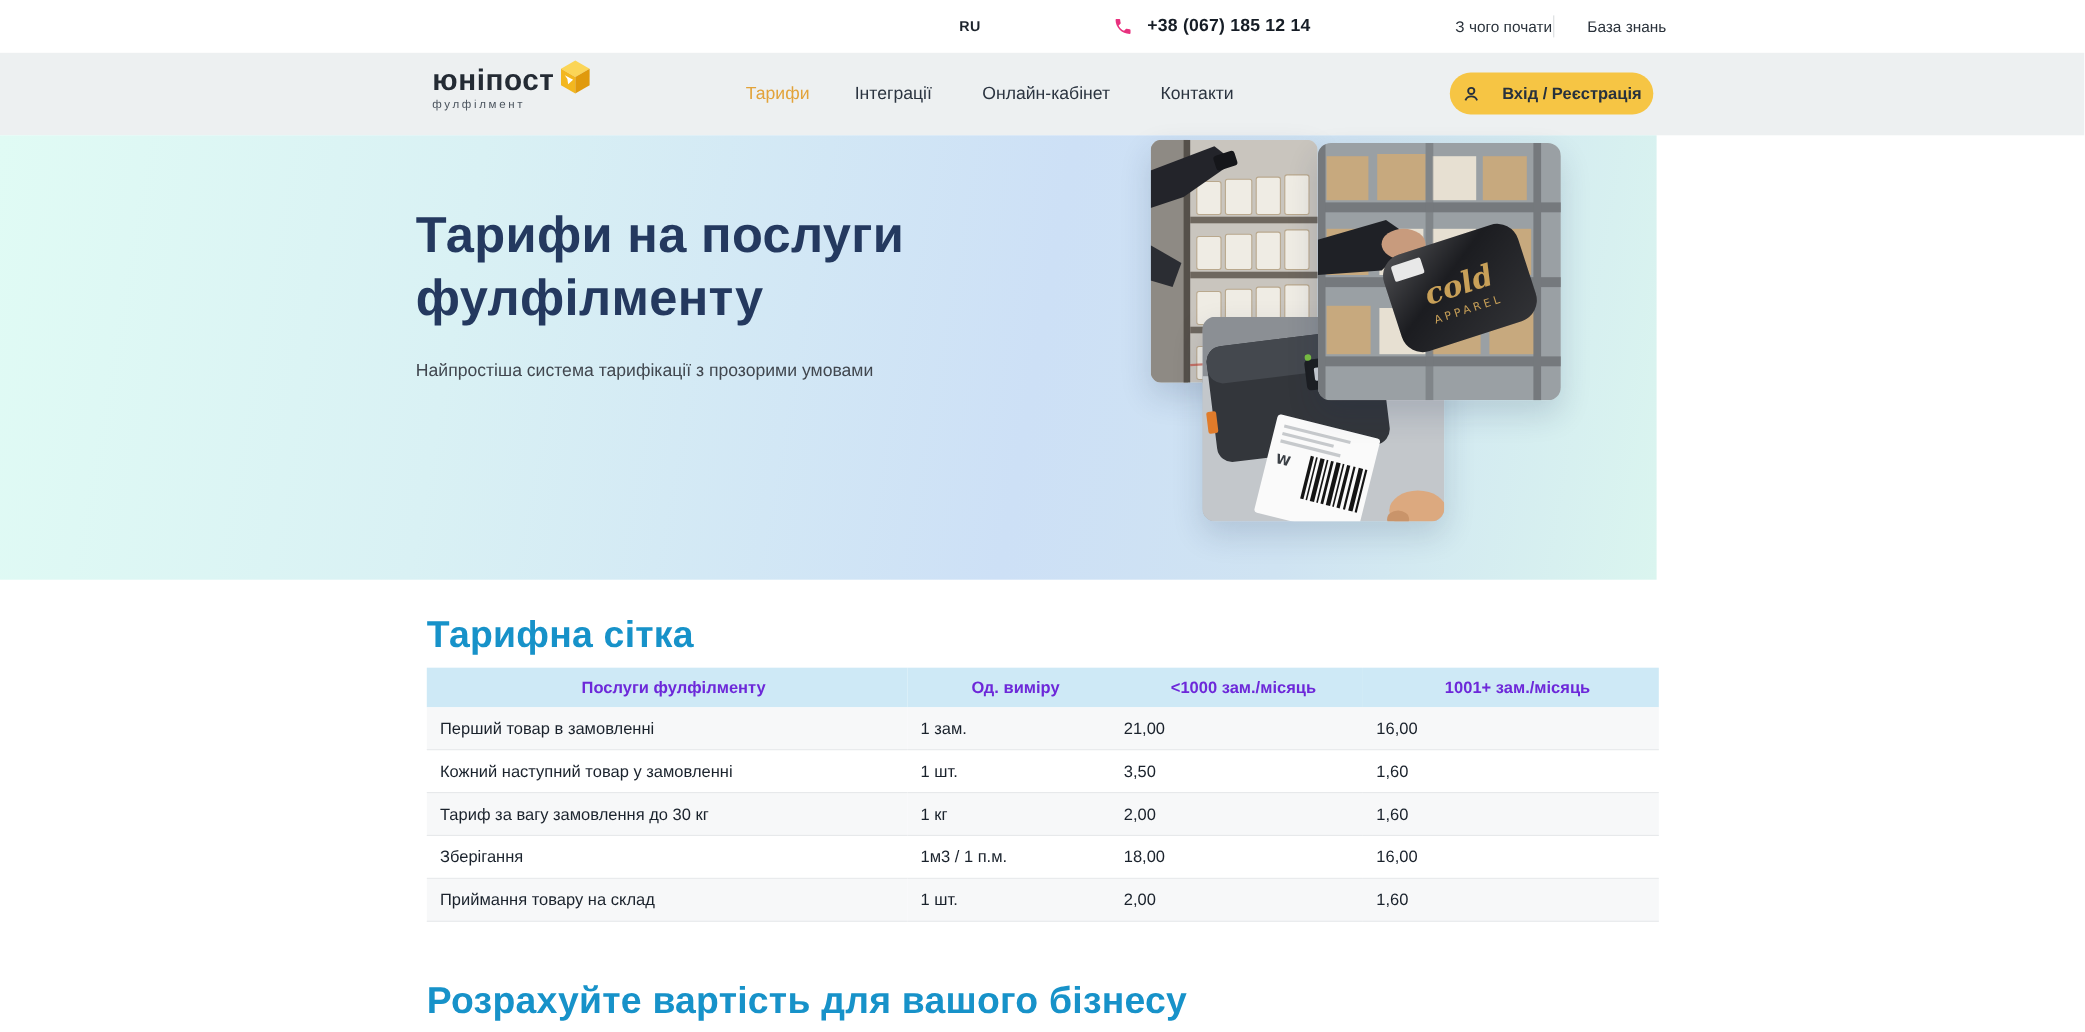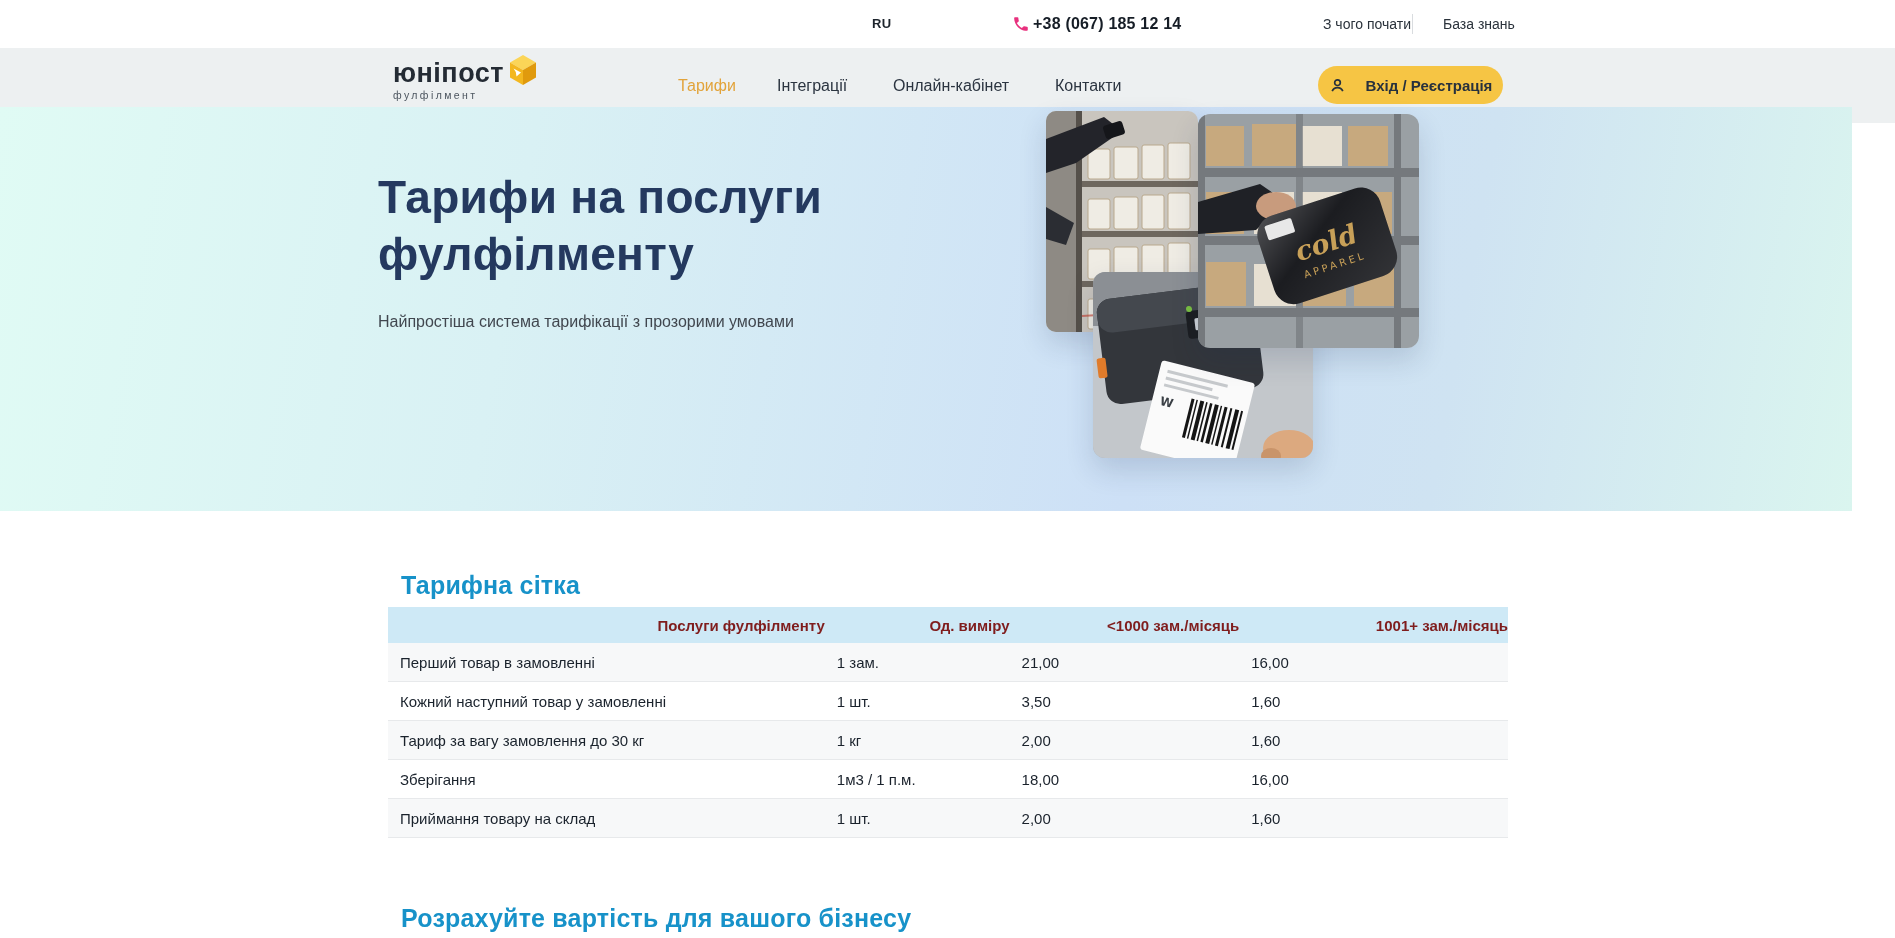--- a/index.html
+++ b/index.html
@@ -9,21 +9,21 @@
   }
 
   
   .topbar{position:absolute;top:0;left:0;width:1895px;height:36px;background:#ffffff;}
   .lang{
     position:absolute;left:872px;top:0;height:48px;line-height:48px;
     font-size:13px;font-weight:700;color:#1d242c;letter-spacing:.4px;
     background:none;border:none;cursor:pointer;padding:0;font-family:inherit;
   }
   .phone-link{
-    position:absolute;left:1012px;top:0;height:48px;display:flex;align-items:center;gap:3px;
+    position:absolute;left:1012px;top:0;height:48px;display:flex;align-items:center;gap:13px;
     text-decoration:none;cursor:pointer;
   }
   .phone-num{font-size:16px;font-weight:600;color:#161d26;letter-spacing:.2px;}
   .toplink{
     position:absolute;top:0;height:48px;line-height:48px;font-size:14px;color:#2a323b;
     text-decoration:none;cursor:pointer;
   }
   .toplink.l1{left:1290px;margin-left:33px;}
   .toplink.l2{left:1443px;}
   .tdivider{position:absolute;left:1412px;top:14px;width:1px;height:20px;background:#d9dcdf;}
@@ -41,47 +41,47 @@
   .nav-link.active{color:#e2a33a;}
   .nv1{left:678px;} .nv2{left:777px;} .nv3{left:893px;} .nv4{left:1055px;}
   .login-btn{
     position:absolute;left:1318px;top:18px;width:185px;height:38px;border-radius:22px;
     background:#f6c544;border:none;display:flex;align-items:center;justify-content:center;gap:20px;
     font-family:inherit;font-size:15px;font-weight:700;color:#27313d;cursor:pointer;
   }
 
   
   .hero{
-    position:absolute;top:107px;left:0;width:1852px;height:404px;
+    position:absolute;top:123px;left:0;width:1506px;height:404px;
     background:linear-gradient(100deg,#e0fbf4 0%,#d9f1f4 28%,#cde0f6 62%,#cfe3f2 78%,#daf5ef 100%);
   }
   .hero-title{
     position:absolute;left:378px;top:62px;margin:0;
     font-size:46px;line-height:57px;font-weight:700;color:#24395f;letter-spacing:.3px;
   }
   .hero-sub{position:absolute;left:378px;top:206px;margin:0;font-size:16px;color:#41474f;}
   .photo{position:absolute;overflow:hidden;box-shadow:0 12px 28px rgba(25,45,80,.16);}
   .photo svg{display:block;}
   .photo1{left:1046px;top:4px;width:152px;height:221px;border-radius:10px;z-index:1;}
   .photo3{left:1093px;top:165px;width:220px;height:186px;border-radius:12px;z-index:2;}
   .photo2{left:1198px;top:7px;width:221px;height:234px;border-radius:12px;z-index:3;}
 
   
   .section-title{
-    position:absolute;left:388px;margin:13px;font-size:25px;font-weight:700;color:#1792c9;letter-spacing:.2px;
+    position:absolute;left:388px;margin:0;font-size:34px;font-weight:700;color:#1792c9;letter-spacing:.2px;
   }
   .st1{top:558px;}
   .st2{top:891px;}
   .price-table{
     position:absolute;left:388px;top:607px;width:1120px;
     border-collapse:collapse;table-layout:fixed;font-size:15px;
   }
   .price-table th{
-    background:#cee9f6;height:36px;text-align:right;padding:0 0 0 12px;
-    font-weight:800;color:#7f1d1d;font-size:15px;
+    background:#cee9f6;height:36px;text-align:center;padding:0 0 0 12px;
+    font-weight:800;color:#6d28d9;font-size:15px;
   }
   .price-table td{
     height:38px;padding:0 0 0 12px;border-bottom:1px solid #e7e9eb;color:#1a222c;font-weight:400;
   }
   .price-table tbody tr:nth-child(odd){background:#f7f8f9;}
 </style>
 </head>
 <body>
 
 <div class="page">

